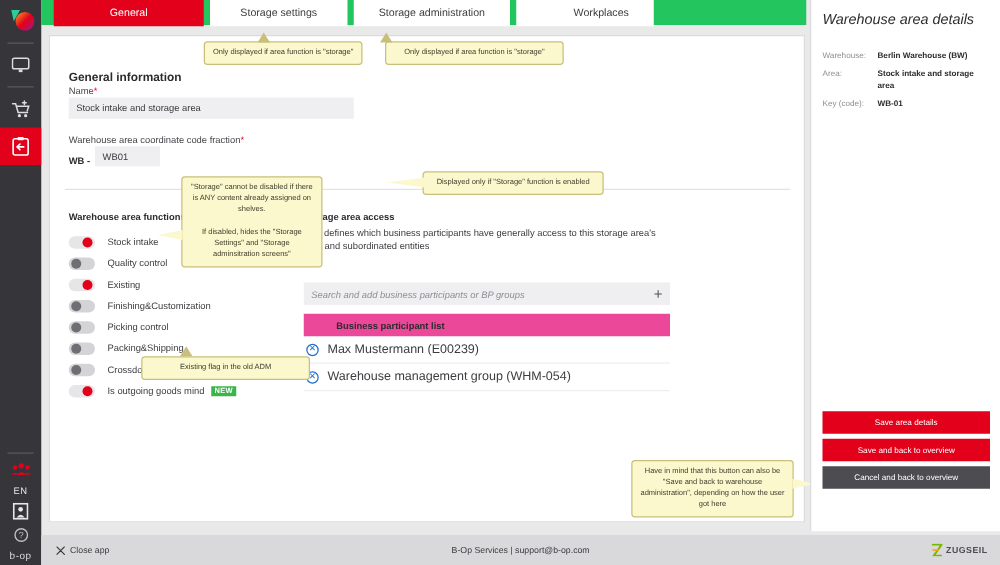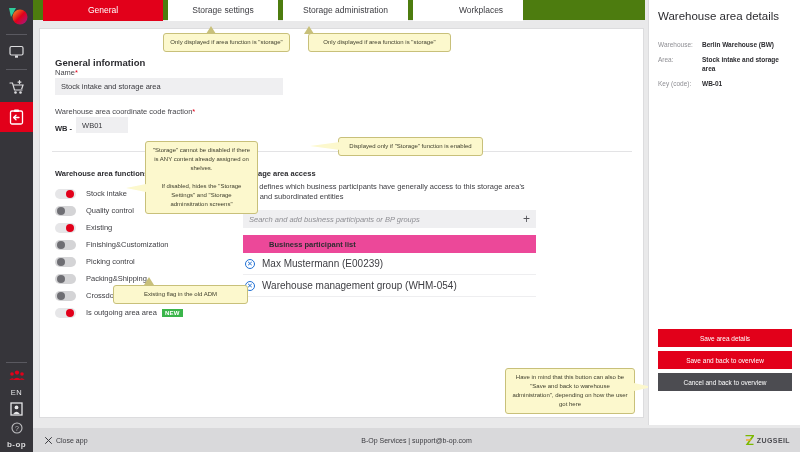--- a/index.html
+++ b/index.html
@@ -33,29 +33,29 @@
     cursor: pointer;
   }
   .sb-item.active { background: #e2001a; }
   .sb-sep { width: 21px; height: 1px; background: #5a5960; margin: 2px 0; }
   .sb-spacer { flex: 1 1 auto; }
   .sb-lang {
     color: #e6e6e8; font-size: 7.5px; letter-spacing: .5px;
     height: 14px; display: flex; align-items: center; justify-content: center;
   }
   .sb-bop {
-    color: #d8d8da; font-size: 8px; font-weight: bold; letter-spacing: .4px;
+    color: #d8d8da; font-size: 8px; font-weight: normal; letter-spacing: .4px;
     height: 15px; display: flex; align-items: center; justify-content: center;
   }
 
   
   .tabbar {
     position: absolute; left: 33px; top: 0;
     width: 612px; height: 20px;
-    background: #4d7c0f;
+    background: #22c55e;
     display: flex; align-items: center;
   }
   .tab {
     height: 21px; margin-left: 5px;
     display: flex; align-items: center; justify-content: center;
     font-size: 8.5px; color: #3c3c41;
     padding: 0 14px; cursor: pointer;
     white-space: nowrap;
   }
   .tab.active {
@@ -120,21 +120,21 @@
   .badge-new {
     background: #3ab54a; color: #ffffff; font-size: 6px; font-weight: bold;
     padding: 1px 3px; margin-left: 5px; letter-spacing: .3px;
   }
 
   
   .access { position: absolute; left: 203px; top: 140px; width: 293px; }
   .access-title { font-size: 7.5px; font-weight: bold; color: #2c2c30; }
   .access-desc { font-size: 7.5px; color: #3d3d42; line-height: 1.35; margin-top: 4px; }
   .search-box {
-    margin-top: 8px; height: 18px; background: #efeff1;
+    margin-top: 24px; height: 18px; background: #efeff1;
     display: flex; align-items: center; padding: 0 6px;
   }
   .search-ph { font-size: 7.5px; color: #8e8e93; font-style: italic; flex: 1 1 auto; }
   .plus-icon { font-size: 12px; color: #55555a; line-height: 1; }
   .bp-header {
     margin-top: 7px; height: 18px; background: #ec4899;
     display: flex; align-items: center; padding-left: 26px;
     font-size: 7.5px; font-weight: bold; color: #2c2c30;
   }
   .bp-row {
@@ -171,21 +171,21 @@
   }
 
   
   .rightpanel {
     position: absolute; left: 648px; top: 0;
     width: 152px; height: 425px;
     background: #ffffff;
     border-left: 1px solid #dcdcde;
     padding: 10px 9px;
   }
-  .rp-title { font-size: 11.5px; color: #2c2c30; margin-bottom: 19px; }
+  .rp-title { font-size: 11.5px; color: #2c2c30; margin-bottom: 19px; font-style: italic; }
   .rp-row { display: flex; margin-bottom: 7px; }
   .rp-key { width: 44px; font-size: 6.5px; color: #8e8e93; flex: 0 0 auto; }
   .rp-val { font-size: 6.5px; color: #2c2c30; font-weight: bold; line-height: 1.3; }
 
   .rp-buttons { position: absolute; left: 9px; bottom: 30px; width: 134px; }
   .rp-btn {
     height: 18px; margin-bottom: 4px;
     display: flex; align-items: center; justify-content: center;
     font-size: 6.5px; color: #ffffff; cursor: pointer;
   }
@@ -361,21 +361,21 @@
       <div class="func-row">
         <div class="toggle off">
             <span class="knob"></span>
           </div>
         <span class="func-label">Crossdocking</span>
       </div>
       <div class="func-row">
         <div class="toggle on">
             <span class="knob"></span>
           </div>
-        <span class="func-label">Is outgoing area area</span>
+        <span class="func-label">Is outgoing goods mind</span>
         <span class="badge-new">NEW</span>
       </div>
     </div>
 
     <div class="access">
       <div class="access-title">Storage area access</div>
       <div class="access-desc">This defines which business participants have generally access to this storage area's data and subordinated entities</div>
 
       <div class="search-box">
         <span class="search-ph">Search and add business participants or BP groups</span>

